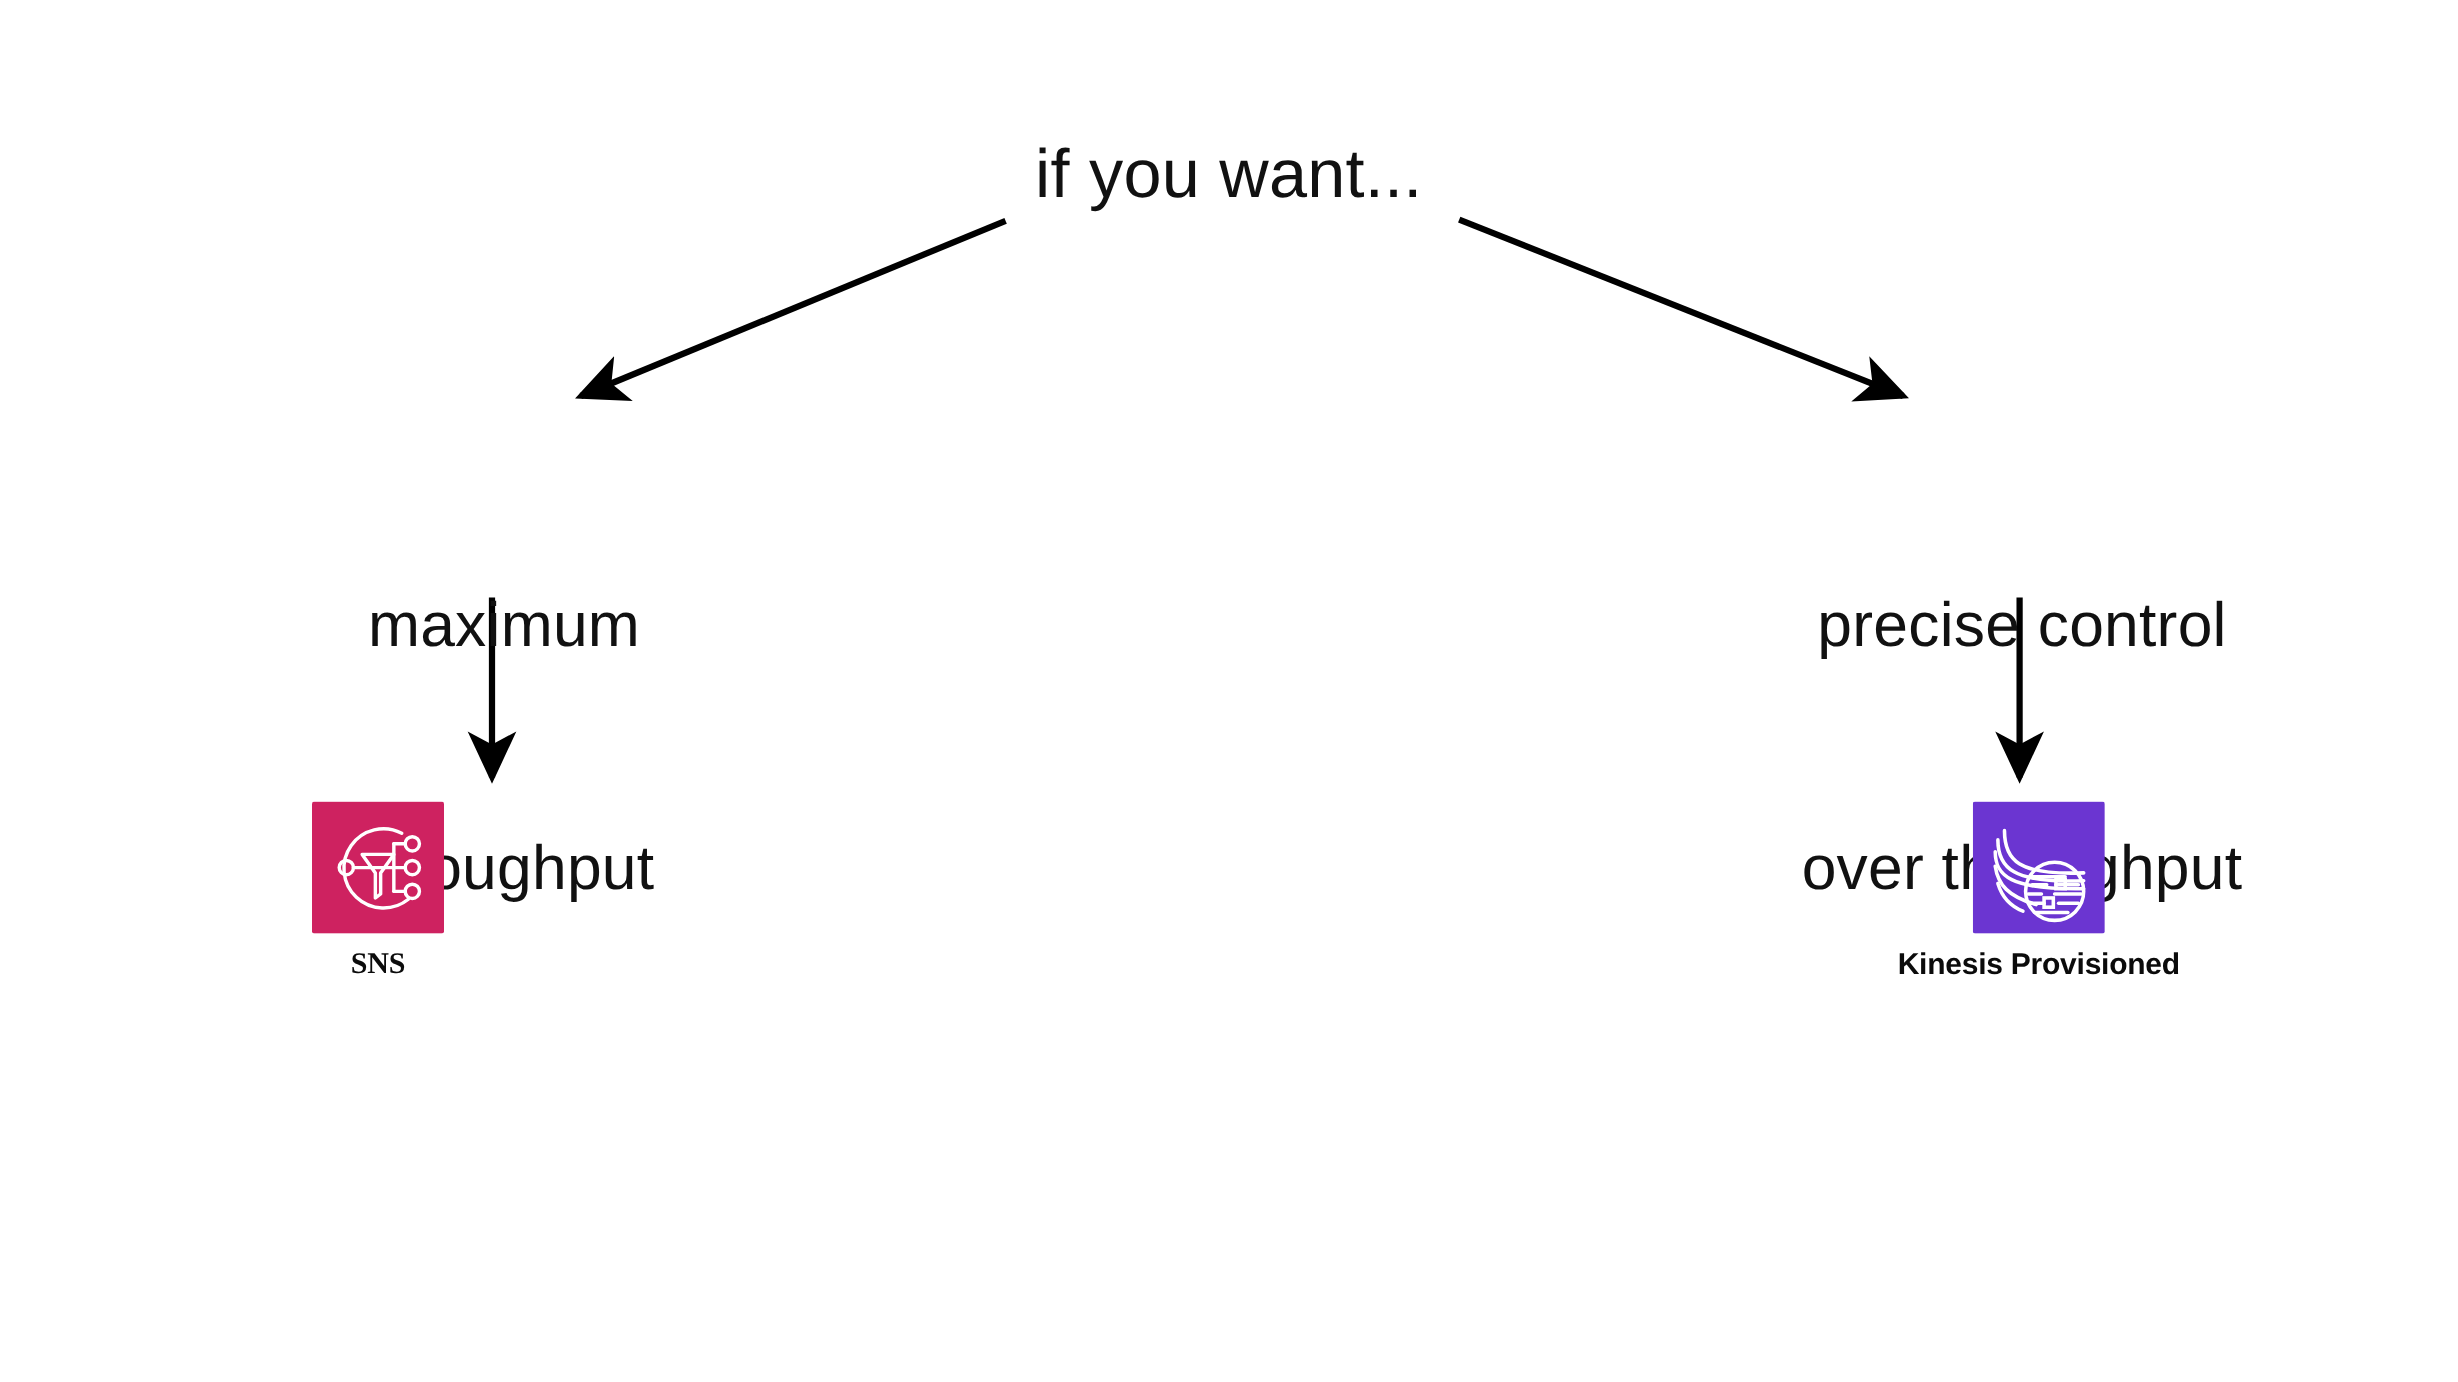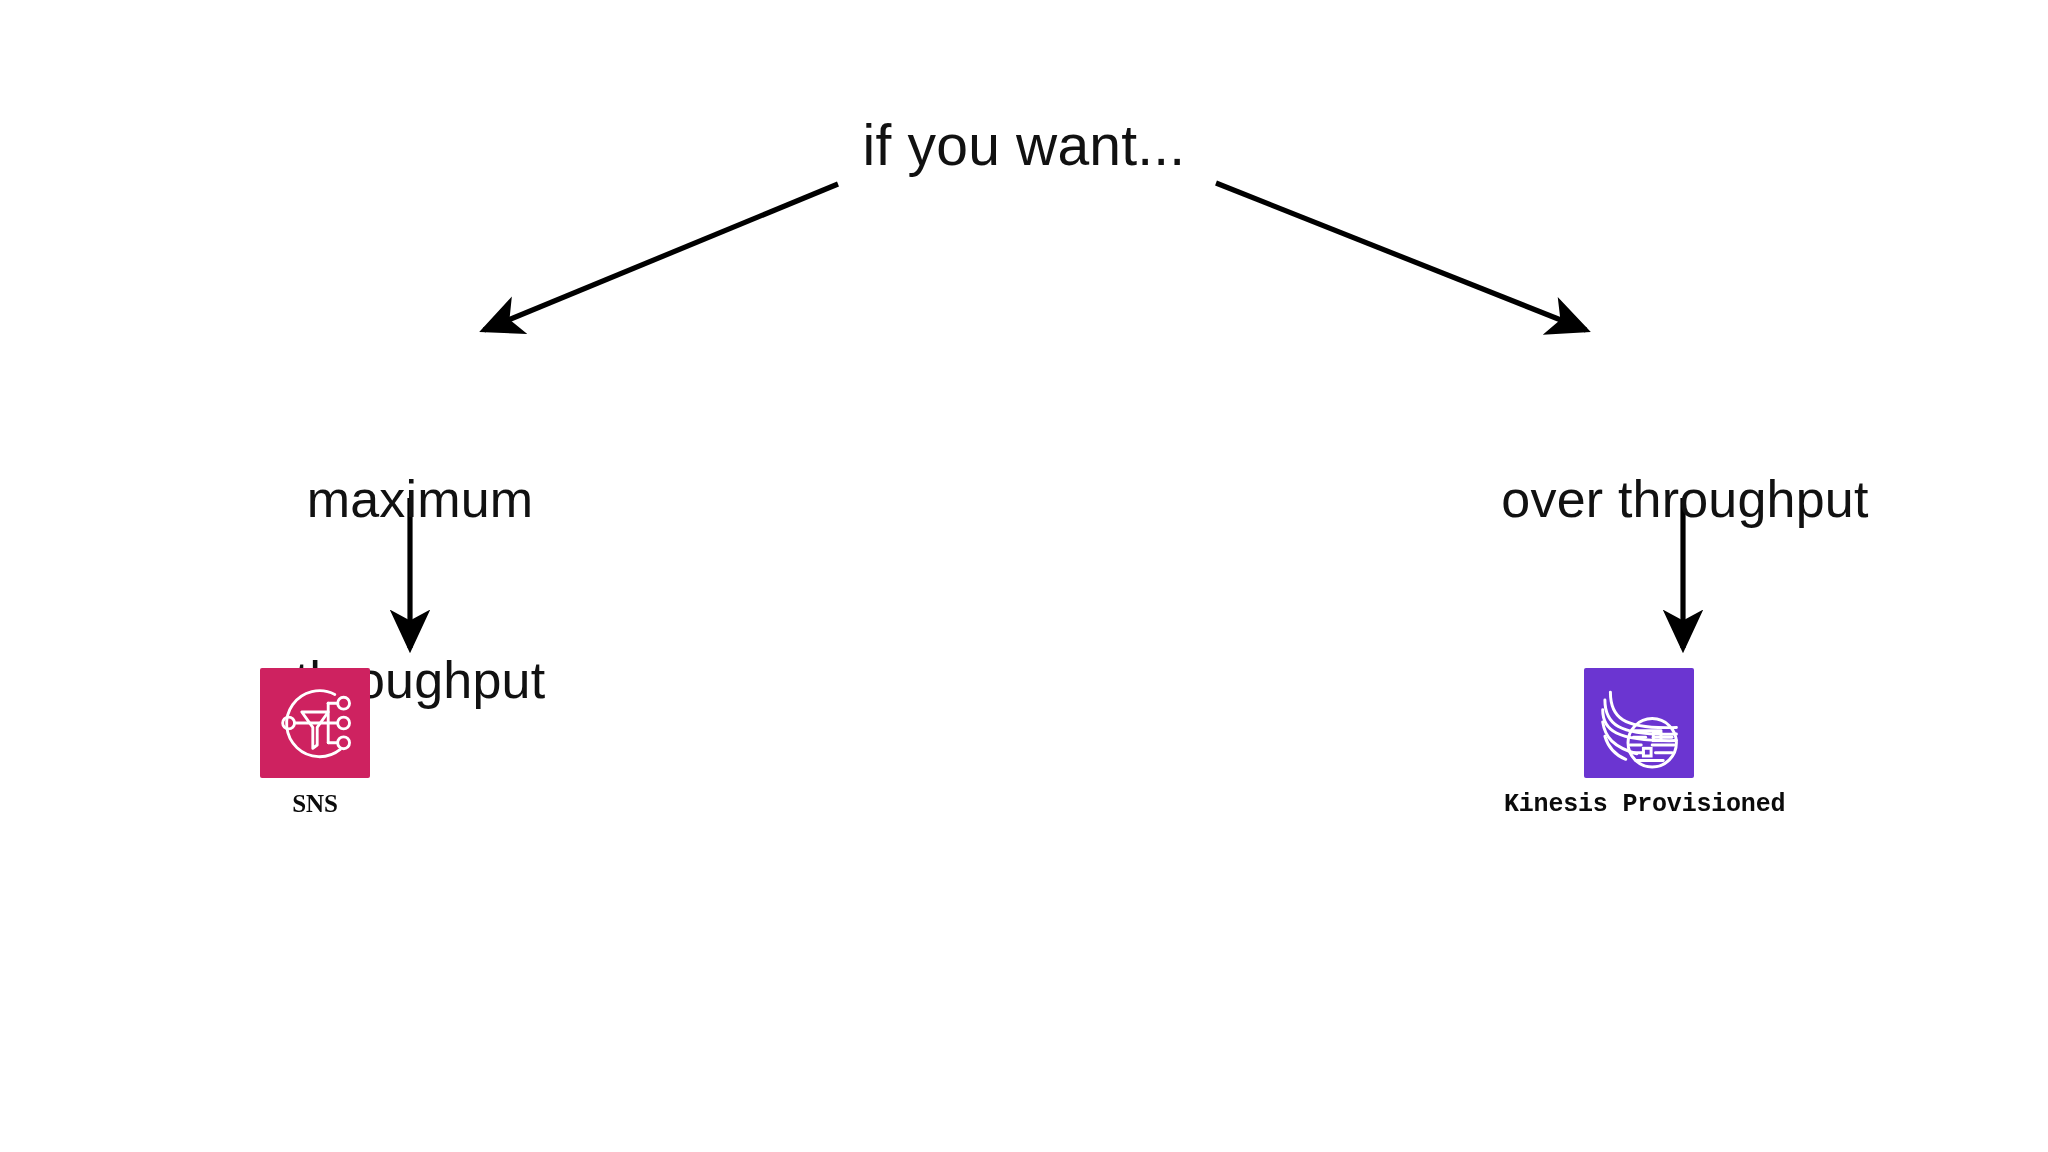--- a/index.html
+++ b/index.html
@@ -61,21 +61,21 @@
   }
 
   #branch-right-text {
     left: 1445px;
     top: 348px;
     width: 480px;
     text-align: center;
     font-size: 52px;
   }
 
-  .branch-line { display: block; }
+  .branch-line { display: block; margin-top: 22px; }
 
   
   .service {
     position: absolute;
     width: 150px;
     text-align: center;
   }
   .service-icon {
     width: 110px;
     height: 110px;
@@ -87,21 +87,21 @@
     margin-top: 12px;
     font-size: 25px;
     font-weight: bold;
     color: #0b0b0b;
     white-space: nowrap;
     letter-spacing: -0.2px;
   }
 
   #svc-sns      { left: 240px;  top: 668px; font-family: Liberation Serif, serif; }
   #svc-eb       { left: 420px;  top: 668px; }
-  #svc-kinesis  { left: 1564px; top: 668px; font-family: Liberation Mono, monospace; }
+  #svc-kinesis  { left: 1624px; top: 668px; }
 
   #svc-kinesis .service-label { margin-left: -60px; margin-right: -60px; }
   #svc-eb .service-label { margin-left: -30px; margin-right: -30px; }
 </style>
 </head>
 <body>
 
 <div id="stage">
 
   <svg id="arrows" viewBox="0 0 2048 1152" width="2048" height="1152">
@@ -121,20 +121,21 @@
   </svg>
 
   <div class="node-text" id="root-text">if you want...</div>
 
   <div class="node-text" id="branch-left-text">
     <span class="branch-line">maximum</span>
     <span class="branch-line">throughput</span>
   </div>
 
   <div class="node-text" id="branch-right-text">
+    <span class="branch-line">precise control</span>
     <span class="branch-line">over throughput</span>
   </div>
 
   <div class="service" id="svc-sns">
     <svg class="service-icon" viewBox="0 0 100 100">
       <rect x="0" y="0" width="100" height="100" fill="#CE2260"></rect>
       <g fill="none" stroke="#ffffff" stroke-width="2.6" stroke-linecap="round" stroke-linejoin="round">
         <path d="M68 24 A30 30 0 1 0 73 74"></path>
         <path d="M38 40 L62 40 L52 54 L52 70 L48 73 L48 54 Z"></path>
         <circle cx="26" cy="50" r="5.4"></circle>

